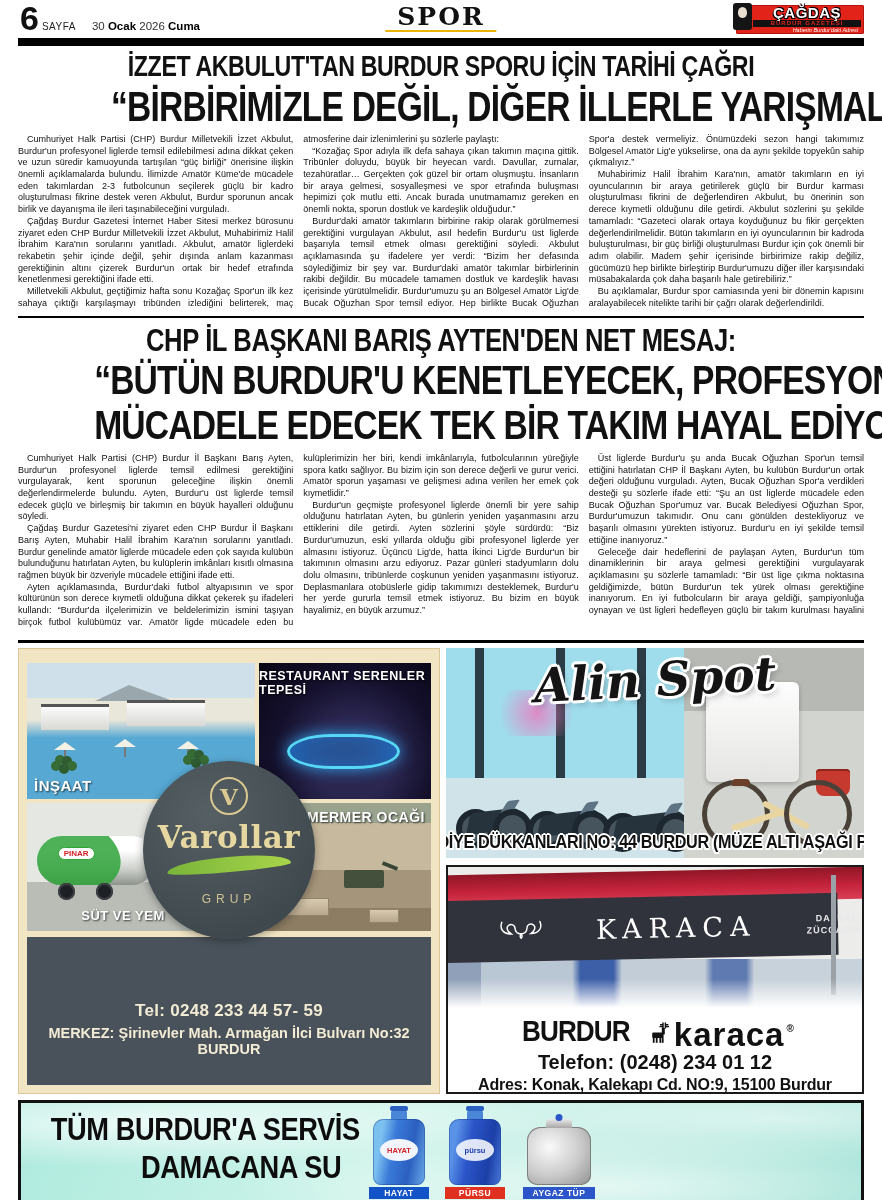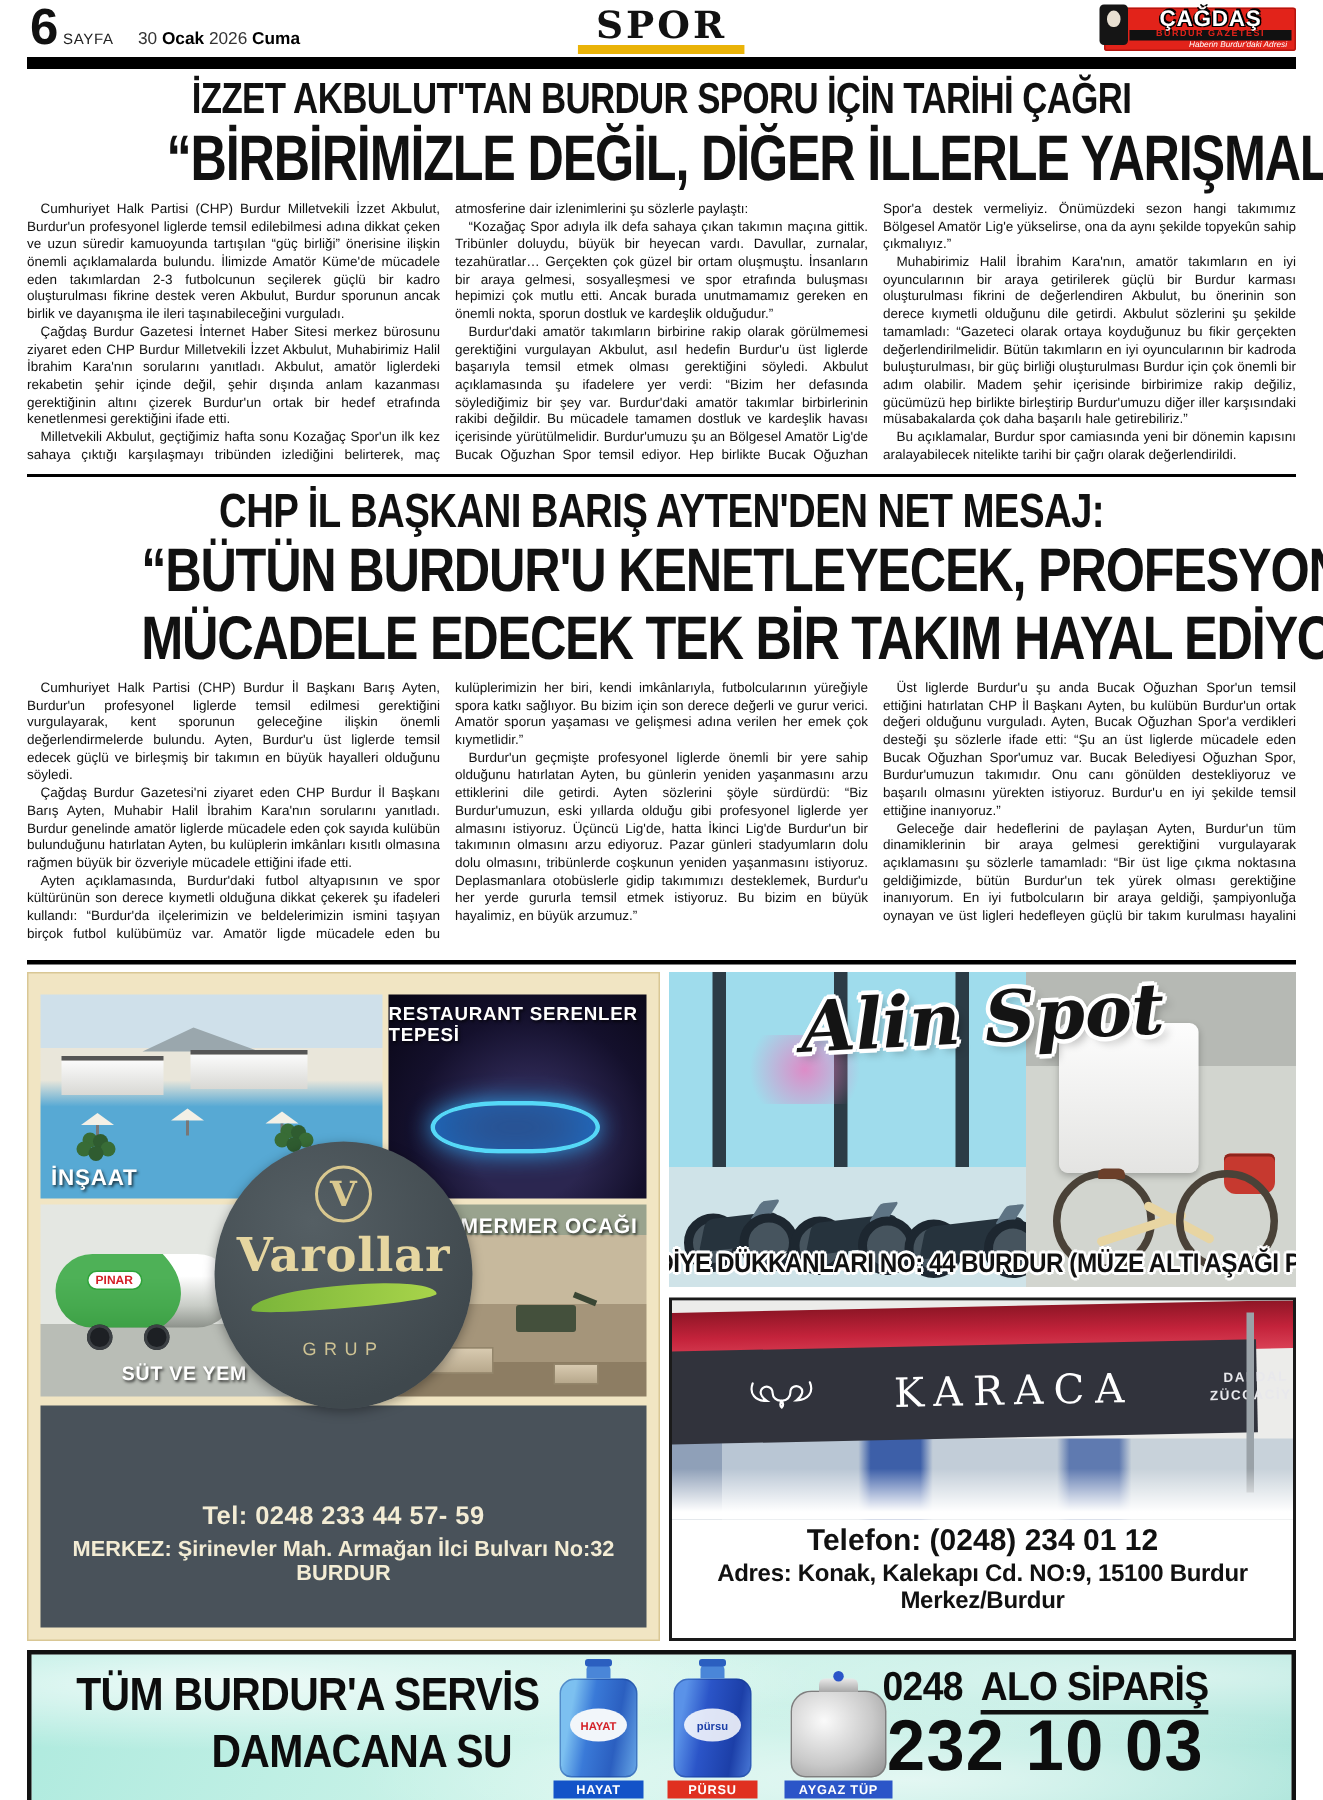--- a/index.html
+++ b/index.html
@@ -12,21 +12,21 @@
   
   .masthead { position:relative; height:31px; }
   .mh-left { position:absolute; left:2px; bottom:2px; display:flex; align-items:flex-end; gap:4px; }
   .pagenum { font-size:34px; font-weight:bold; line-height:0.82; letter-spacing:-1px; }
   .pagelabel { font-size:10px; letter-spacing:0.5px; padding-bottom:1px; color:#222; }
   .mh-date { font-size:11.5px; margin-left:12px; padding-bottom:1px; color:#333; }
   .mh-date b { color:#000; }
   .section-title {
     position:absolute; left:50%; transform:translateX(-50%); top:0px;
     font-family:"DejaVu Serif", serif; font-weight:bold; font-size:25px; letter-spacing:2px;
-    border-bottom:6px solid #eab308; padding:0 12px 0 12px; line-height:1.05;
+    border-bottom:2px solid #eab308; padding:0 12px 0 12px; line-height:1.05;
   }
   .np-logo { position:absolute; right:0; top:1px; width:128px; height:29px; background:#e2231a; border-radius:2px; box-shadow:0 0 0 1px #b3160f inset; }
   .np-logo-title { font-size:15px; font-weight:bold; color:#fff; text-align:center; letter-spacing:0.5px; line-height:15px; padding-left:14px; text-shadow:1px 1px 0 #000, -1px 1px 0 #000, 1px -1px 0 #000; }
   .np-logo-strip { background:#111; margin:0 3px 0 17px; height:7px; font-size:6px; font-weight:bold; color:#e2231a; text-align:center; line-height:7px; letter-spacing:1px; }
   .np-logo-tag { font-size:5.5px; font-style:italic; color:#fff; text-align:right; padding-right:6px; line-height:6px; }
   .ata { position:absolute; left:-3px; top:-2px; width:19px; height:27px; background:#151515; border-radius:3px; }
   .ata:before { content:""; position:absolute; left:5px; top:4px; width:9px; height:11px; background:#e8e0d2; border-radius:50% 50% 45% 45%; }
   .black-bar { height:8px; background:#000; margin-top:3px; }
 
   
@@ -323,20 +323,43 @@
             <span class="k-name">KARACA</span>
             <span class="k-div"></span>
             <span class="k-side">
               <span>DALDAL</span><br>
               <span>ZÜCCACİYE</span>
             </span>
           </div>
           <div class="k-pole"></div>
           <div class="k-fade"></div>
         </div>
+        <div class="k-brandrow">
+          <span class="k-city">BURDUR</span>
+          <span class="k-mark">
+            <span>
+              <svg viewBox="0 0 40 40" width="24" height="24">
+                  <g fill="#111">
+                    <rect x="7" y="21" width="19" height="9" rx="2"></rect>
+                    <rect x="8" y="29" width="3" height="9"></rect>
+                    <rect x="13" y="29" width="3" height="9"></rect>
+                    <rect x="19" y="29" width="3" height="9"></rect>
+                    <rect x="23" y="29" width="3" height="9"></rect>
+                    <rect x="23" y="13" width="5" height="11"></rect>
+                  </g>
+                  <g stroke="#111" stroke-width="2.4" fill="none">
+                    <path d="M25 14 V4 M25 8 h-5 M25 11 h-6"></path>
+                    <path d="M29 14 V4 M29 8 h5 M29 11 h6"></path>
+                  </g>
+                </svg>
+            </span>
+            <span class="k-brand">karaca</span>
+            <span class="k-reg">®</span>
+          </span>
+        </div>
         <div class="k-phone">Telefon: (0248) 234 01 12</div>
         <div class="k-addr">Adres: Konak, Kalekapı Cd. NO:9, 15100 Burdur Merkez/Burdur</div>
       </div>
     </div>
   </div>
 
   <div class="banner">
     <div class="ban-text">
       <div class="ban-l1">TÜM BURDUR'A SERVİS</div>
       <div class="ban-l2">DAMACANA SU</div>
@@ -350,22 +373,15 @@
     <div class="bottle pursu" style="left:428px;">
       <div class="b-shape">
         <div class="b-oval">PÜRSU</div>
       </div>
       <div class="strip">PÜRSU</div>
     </div>
     <div class="bottle aygaz" style="left:506px;">
       <div class="cyl"></div>
       <div class="strip">AYGAZ TÜP</div>
     </div>
-    <div class="order">
-      <div class="order-top">
-        <span>0248</span>&nbsp;
-        <span class="alo">ALO SİPARİŞ</span>
-      </div>
-      <div class="order-num">232 10 03</div>
-    </div>
   </div>
 
 </div>
 
 </body></html>

